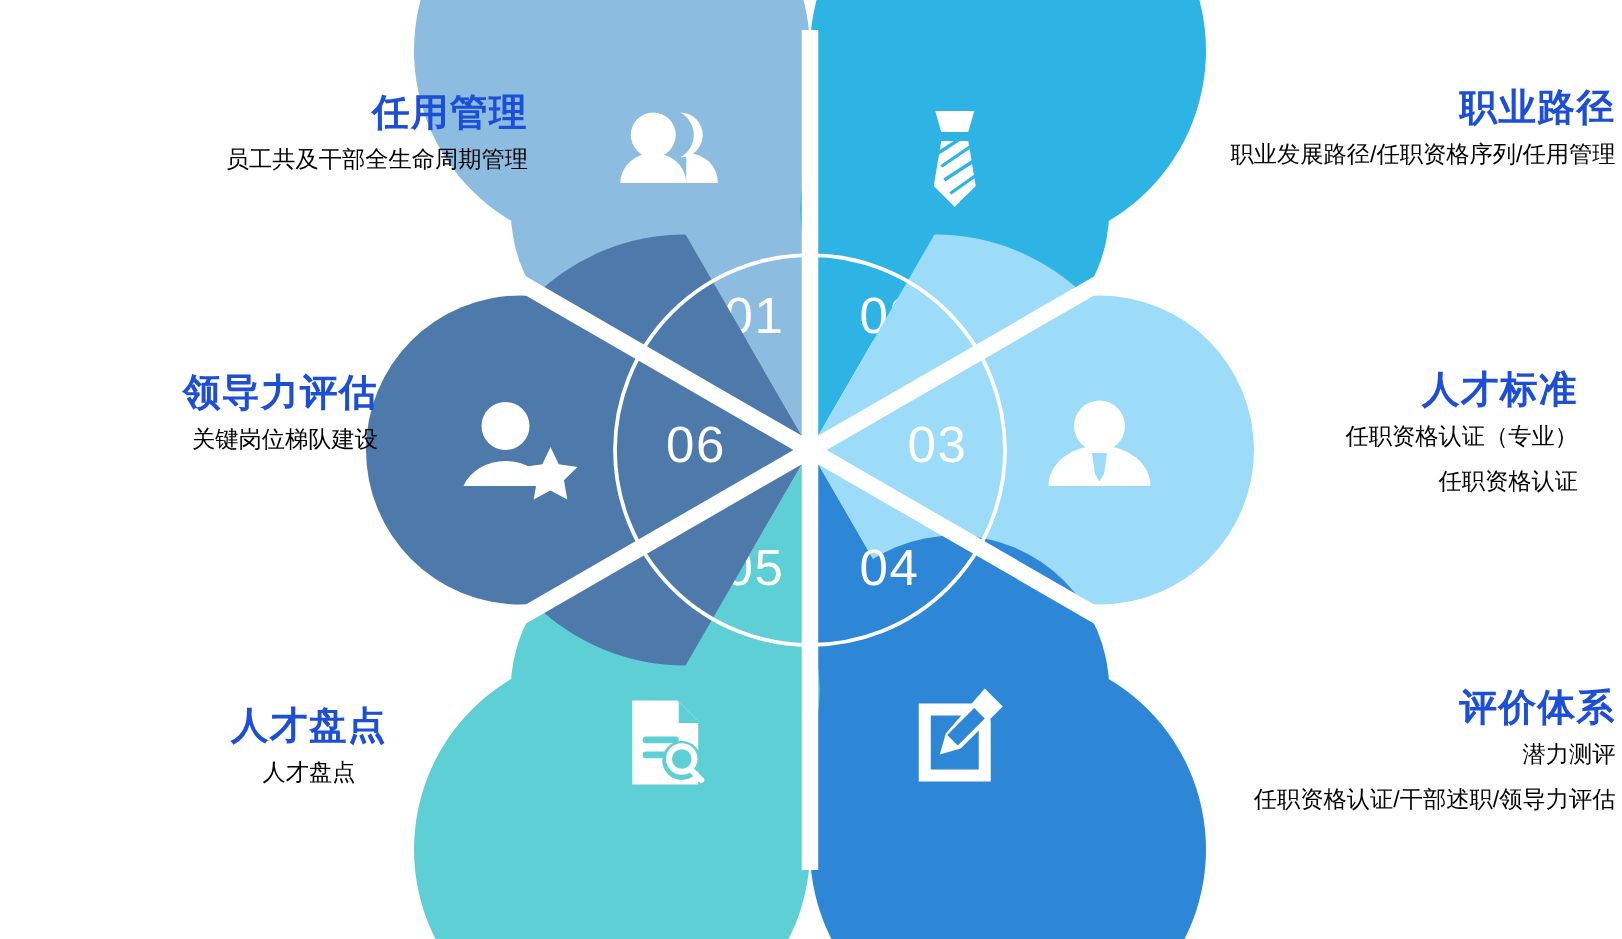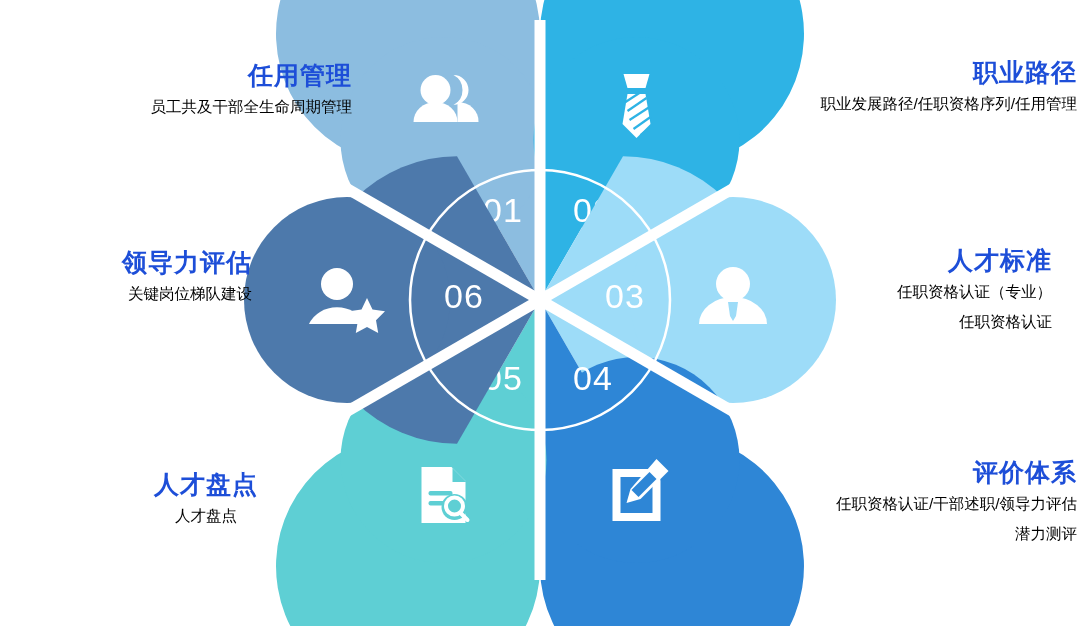--- a/index.html
+++ b/index.html
@@ -190,17 +190,17 @@
   </div>
 
   <div class="label right" id="lbl-03">
     <div class="ttl">人才标准</div>
     <div class="sub">任职资格认证（专业）</div>
     <div class="sub">任职资格认证</div>
   </div>
 
   <div class="label right" id="lbl-04">
     <div class="ttl">评价体系</div>
+    <div class="sub">潜力测评</div>
     <div class="sub">任职资格认证/干部述职/领导力评估</div>
-    <div class="sub">潜力测评</div>
   </div>
 
 </div>
 
 </body></html>

